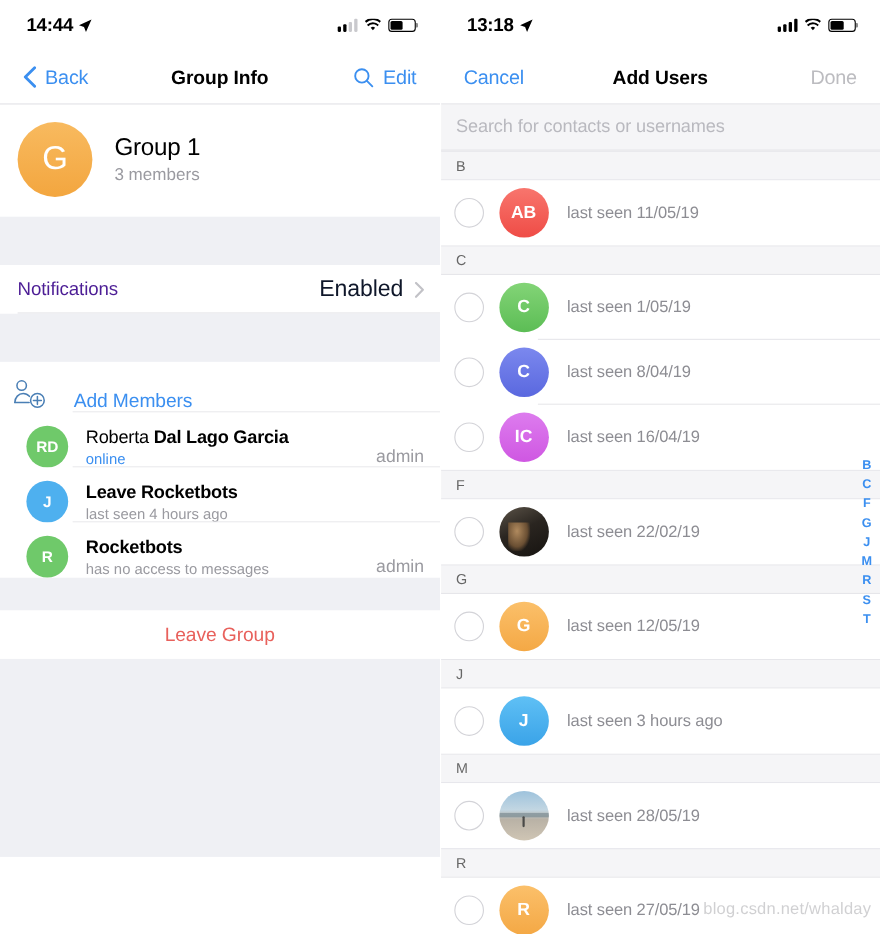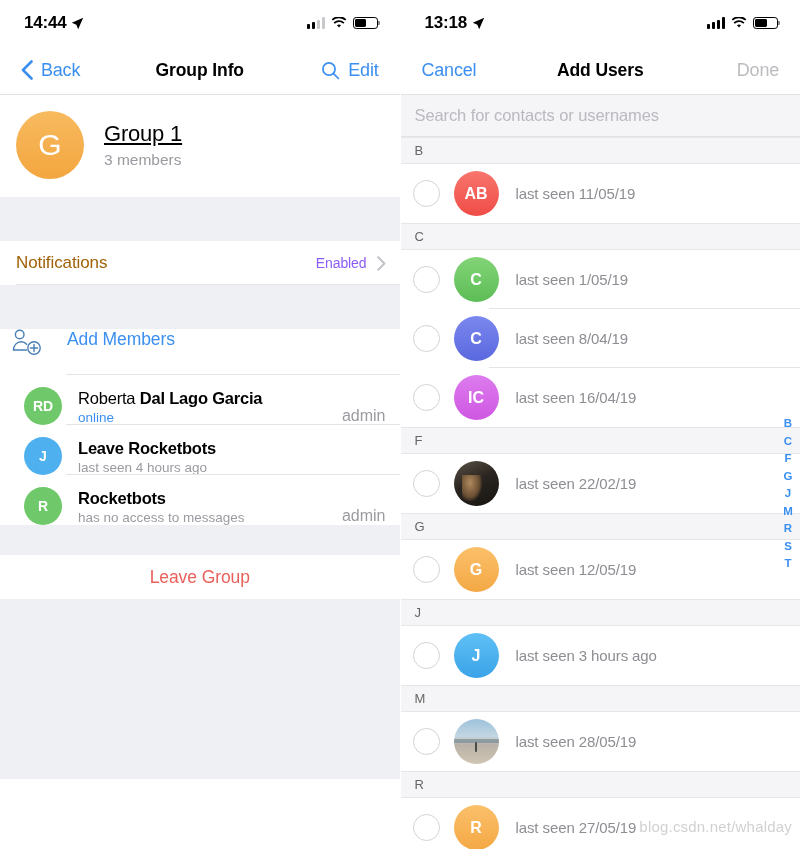--- a/index.html
+++ b/index.html
@@ -52,42 +52,42 @@
 
   
   .group-head{background:#fff;display:flex;align-items:center;padding:16px 0 18px 16px;}
   .g-avatar{
     width:68px;height:68px;border-radius:50%;
     background:linear-gradient(180deg,#f8ba5f 0%,#f3a63f 100%);
     display:flex;align-items:center;justify-content:center;
     color:#fff;font-size:30px;font-weight:400;flex:none;
   }
   .g-meta{margin-left:20px;}
-  .g-name{font-size:22px;font-weight:400;color:#000;letter-spacing:-0.2px;text-decoration:underline;}
+  .g-name{font-size:22px;font-weight:400;color:#000;letter-spacing:-0.2px;}
   .g-sub{font-size:15.5px;color:#9a9aa0;margin-top:4px;}
 
   .gap{background:#eff0f4;}
   .gap.g1{height:44px;}
   .gap.g2{height:44px;}
   .gap.g3{height:30px;}
   .gap.fill{height:90px;}
 
   .cell{
     background:#fff;display:flex;align-items:center;
     padding:0 14px 0 16px;box-sizing:border-box;height:44px;position:relative;
   }
   .cell.sep:after{
     content:"";position:absolute;left:16px;right:0;bottom:0;height:1px;background:#e4e4e8;
   }
-  .cell-label{font-size:17px;color:#a16207;letter-spacing:-0.1px;}
-  .cell-value{margin-left:auto;font-size:14px;color:#8b5cf6;letter-spacing:-0.1px;}
+  .cell-label{font-size:17px;color:#4c1d95;letter-spacing:-0.1px;}
+  .cell-value{margin-left:auto;font-size:21px;color:#0f172a;letter-spacing:-0.1px;}
   .chev{width:9px;height:15px;margin-left:10px;flex:none;}
 
   .addmembers{
-    background:#fff;display:flex;align-items:flex-start;height:46px;padding-left:12px;position:relative;
+    background:#fff;display:flex;align-items:flex-end;height:46px;padding-left:12px;position:relative;
   }
   .addmembers:after{content:"";position:absolute;left:66px;right:0;bottom:0;height:1px;background:#e4e4e8;}
   .add-ic{width:34px;height:30px;flex:none;}
   .add-label{font-size:17.5px;color:#3b8ff0;margin-left:21px;letter-spacing:-0.1px;}
 
   .member{
     background:#fff;display:flex;align-items:flex-end;height:50px;
     padding-left:24px;padding-right:14px;position:relative;box-sizing:border-box;
   }
   .member.sep:after{content:"";position:absolute;left:66px;right:0;bottom:0;height:1px;background:#e4e4e8;}

